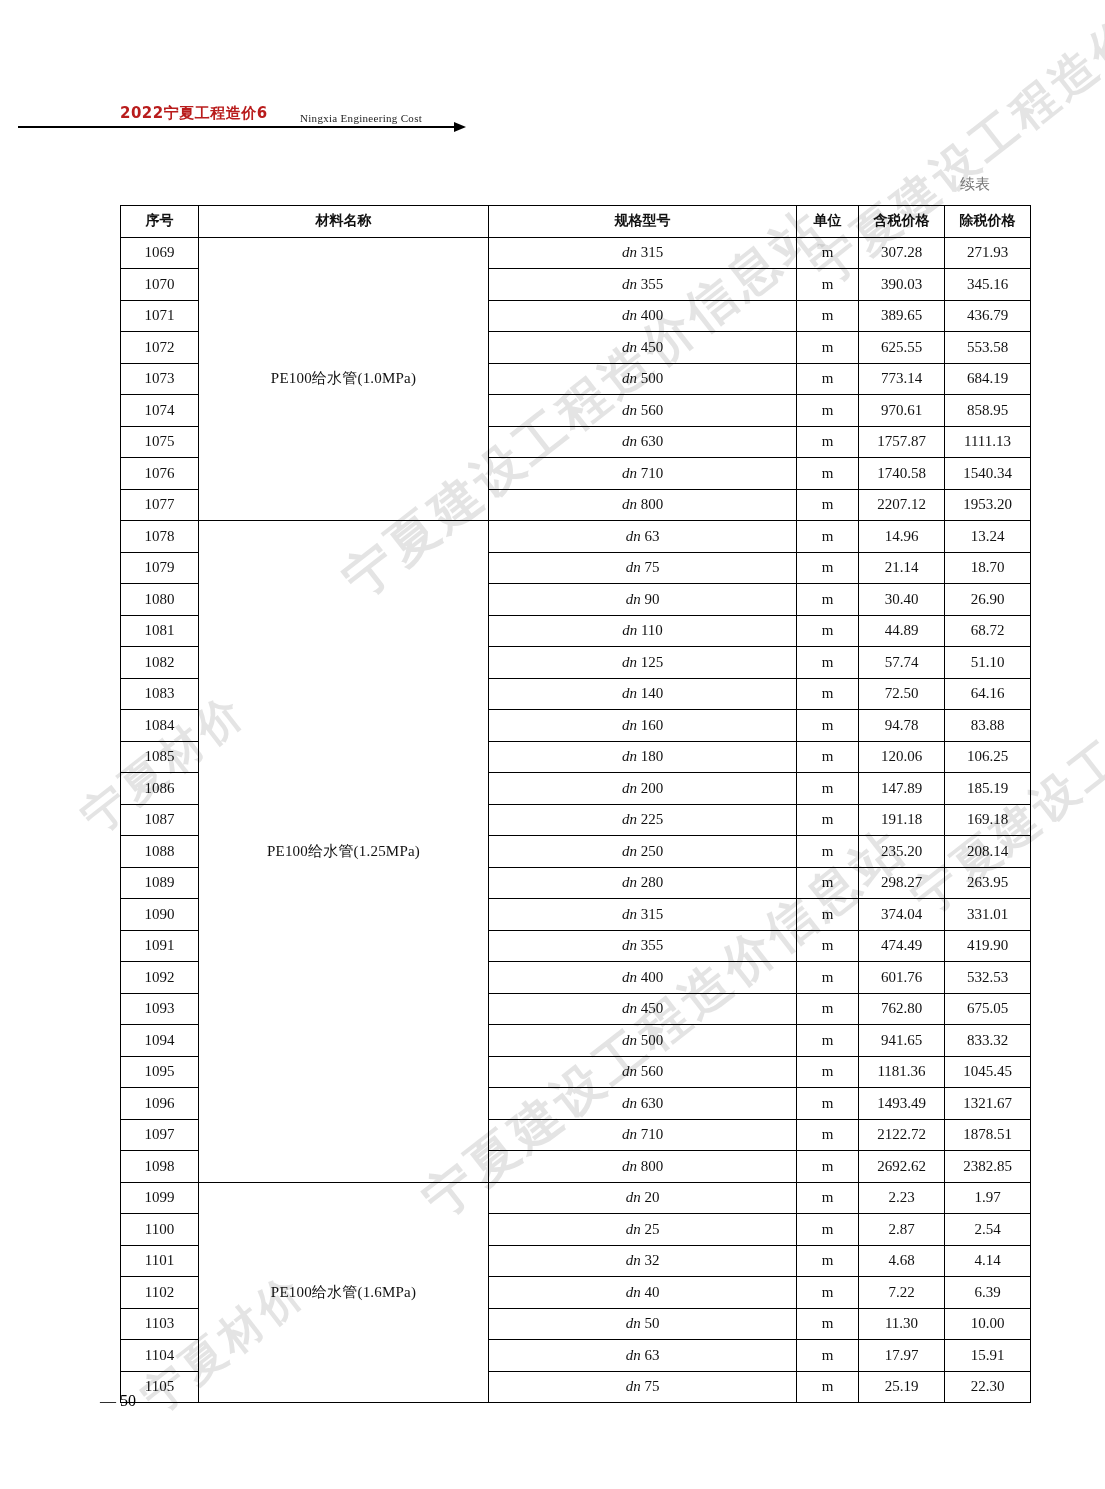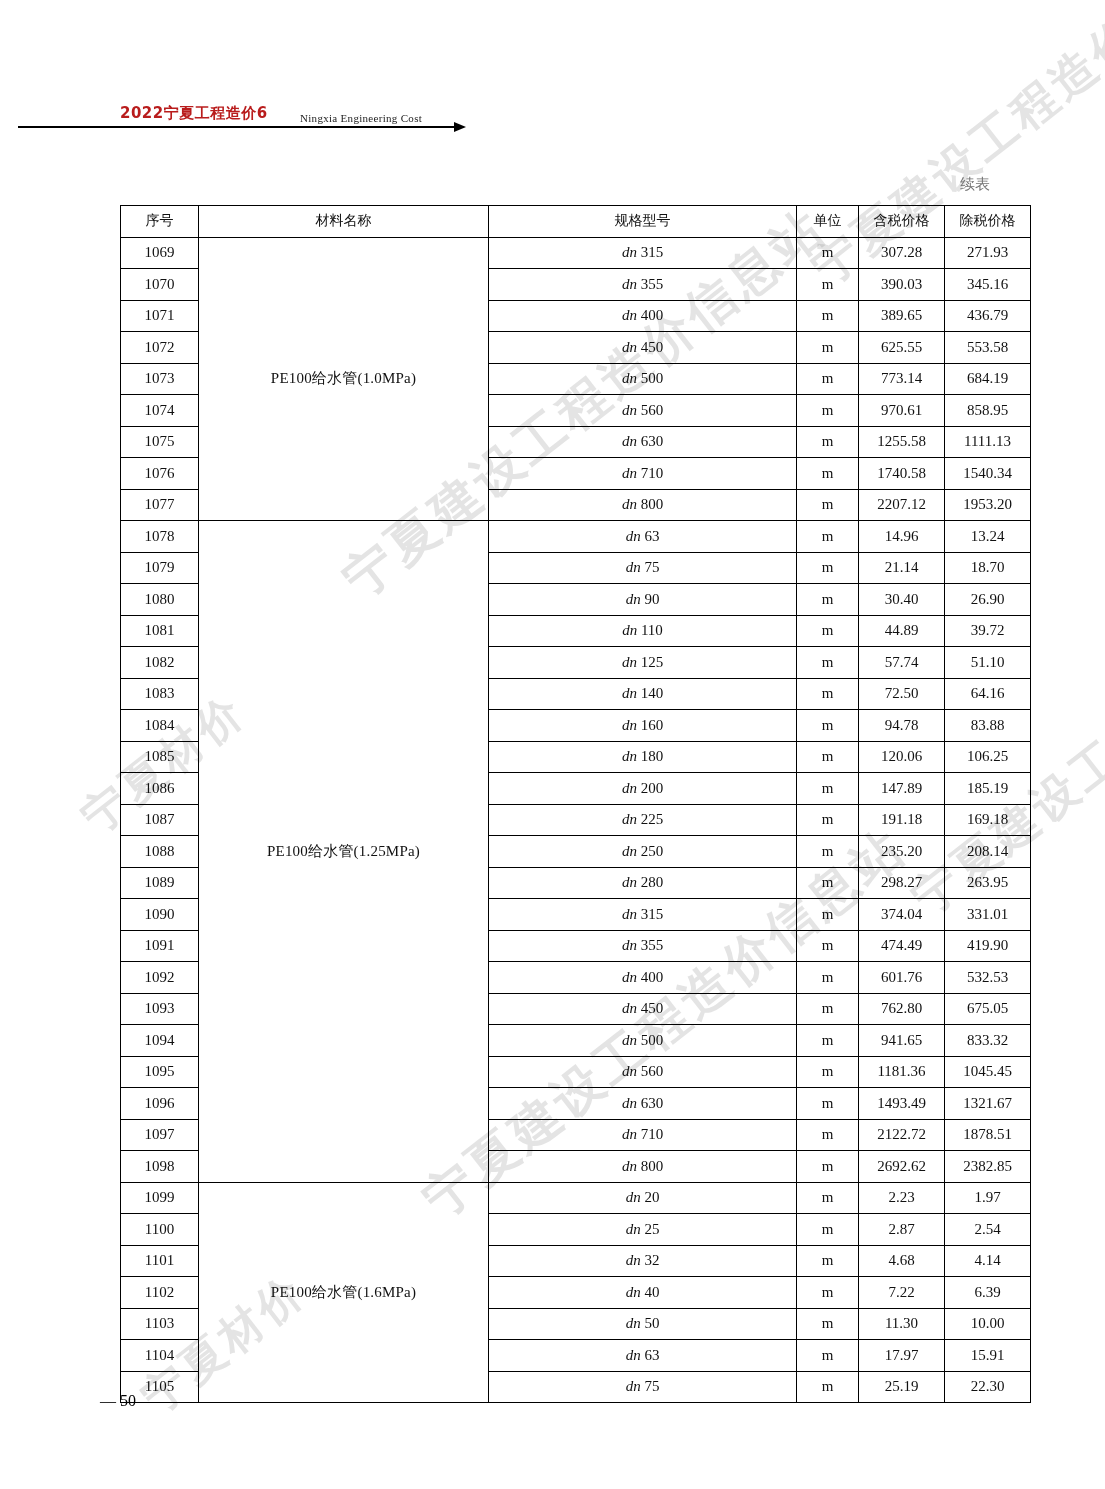--- a/index.html
+++ b/index.html
@@ -107,21 +107,21 @@
     text-align: center;
     vertical-align: middle;
     font-size: 15px;
     font-family: "Liberation Serif", serif;
     font-weight: normal;
     color: #111;
   }
   .price-table th {
     font-family: "DejaVu Sans", sans-serif;
     font-size: 14px;
-    font-weight: normal;
+    font-weight: bold;
     margin-top: 24px;
   }
   .col-no     { width: 78px; }
   .col-name   { width: 290px; }
   .col-spec   { width: 308px; }
   .col-unit   { width: 62px; }
   .col-price1 { width: 86px; }
   .col-price2 { width: 86px; }
 
   .cell-num { font-family: "Liberation Serif", serif; font-size: 15px; }
@@ -241,21 +241,21 @@
         <td class="cell-num">1074</td>
         <td class="cell-spec"><span class="dn">dn</span>&nbsp;560</td>
         <td class="cell-num">m</td>
         <td class="cell-num">970.61</td>
         <td class="cell-num">858.95</td>
       </tr>
       <tr>
         <td class="cell-num">1075</td>
         <td class="cell-spec"><span class="dn">dn</span>&nbsp;630</td>
         <td class="cell-num">m</td>
-        <td class="cell-num">1255.58</td>
+        <td class="cell-num">1757.87</td>
         <td class="cell-num">1111.13</td>
       </tr>
       <tr>
         <td class="cell-num">1076</td>
         <td class="cell-spec"><span class="dn">dn</span>&nbsp;710</td>
         <td class="cell-num">m</td>
         <td class="cell-num">1740.58</td>
         <td class="cell-num">1540.34</td>
       </tr>
       <tr>
@@ -285,21 +285,21 @@
         <td class="cell-spec"><span class="dn">dn</span>&nbsp;90</td>
         <td class="cell-num">m</td>
         <td class="cell-num">30.40</td>
         <td class="cell-num">26.90</td>
       </tr>
       <tr>
         <td class="cell-num">1081</td>
         <td class="cell-spec"><span class="dn">dn</span>&nbsp;110</td>
         <td class="cell-num">m</td>
         <td class="cell-num">44.89</td>
-        <td class="cell-num">39.72</td>
+        <td class="cell-num">68.72</td>
       </tr>
       <tr>
         <td class="cell-num">1082</td>
         <td class="cell-spec"><span class="dn">dn</span>&nbsp;125</td>
         <td class="cell-num">m</td>
         <td class="cell-num">57.74</td>
         <td class="cell-num">51.10</td>
       </tr>
       <tr>
         <td class="cell-num">1083</td>

